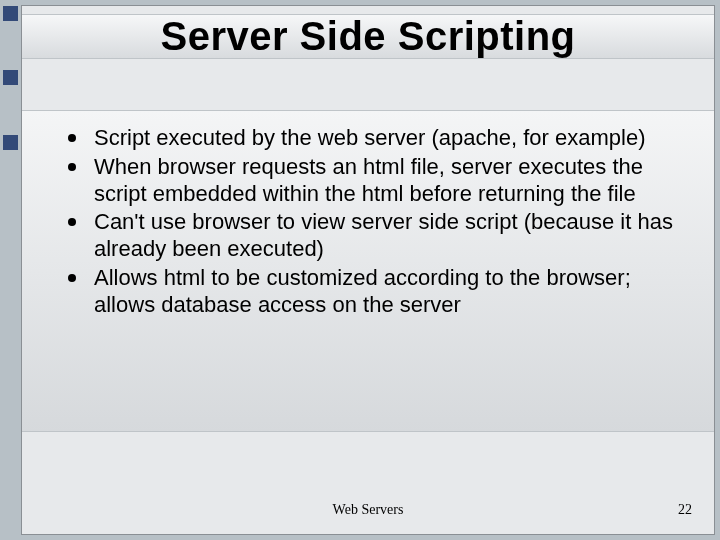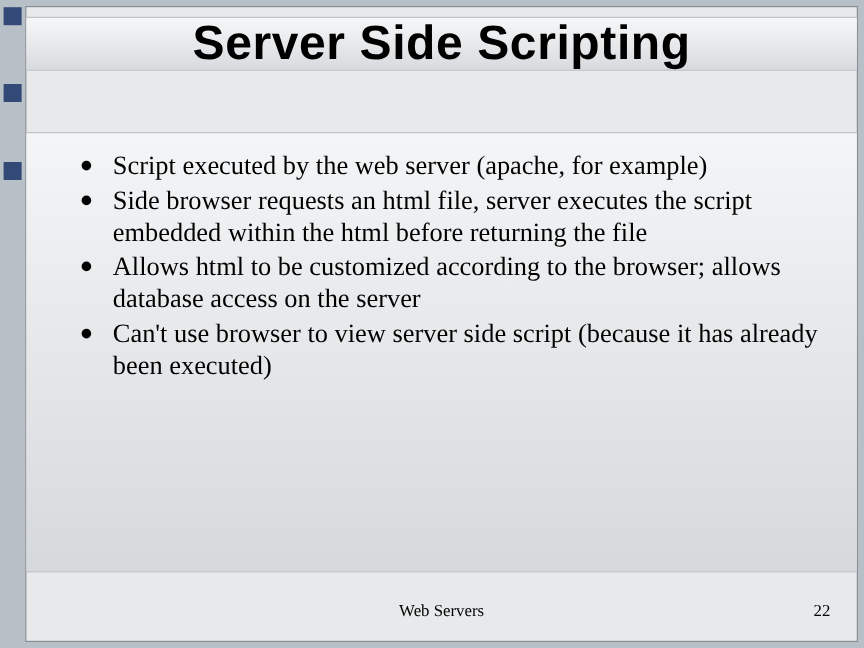--- a/index.html
+++ b/index.html
@@ -43,26 +43,25 @@
   .title {
     font-size: 40px;
     font-weight: bold;
     color: #000;
     letter-spacing: 0.5px;
   }
   .body-band {
     position: absolute;
     left: 0; right: 0;
     top: 104px;
-    height: 367px;
+    height: 322px;
     background: linear-gradient(#f4f5f6, #d6d9dc);
     border-top: 1px solid #bfc4c8;
     border-bottom: 1px solid #bfc4c8;
     padding: 14px 20px 14px 46px;
-    font-family: Liberation Serif, serif;
   }
   ul.bullets {
     list-style: none;
   }
   ul.bullets li {
     position: relative;
     font-size: 22px;
     line-height: 1.22;
     color: #000;
     margin-bottom: 2px;
@@ -111,23 +110,23 @@
 
 <div class="slide">
 
   <div class="title-band">
     <div class="title">Server Side Scripting</div>
   </div>
 
   <div class="body-band">
     <ul class="bullets">
       <li>Script executed by the web server (apache, for example)</li>
-      <li>Side browser requests an html file, server executes the script embedded within the html before returning the file</li>
+      <li>When browser requests an html file, server executes the script embedded within the html before returning the file</li>
+      <li>Can't use browser to view server side script (because it has already been executed)</li>
       <li>Allows html to be customized according to the browser; allows database access on the server</li>
-      <li>Can't use browser to view server side script (because it has already been executed)</li>
     </ul>
   </div>
 
   <div class="footer">
     <span class="footer-center">Web Servers</span>
     <span class="footer-right">22</span>
   </div>
 
 </div>
 

